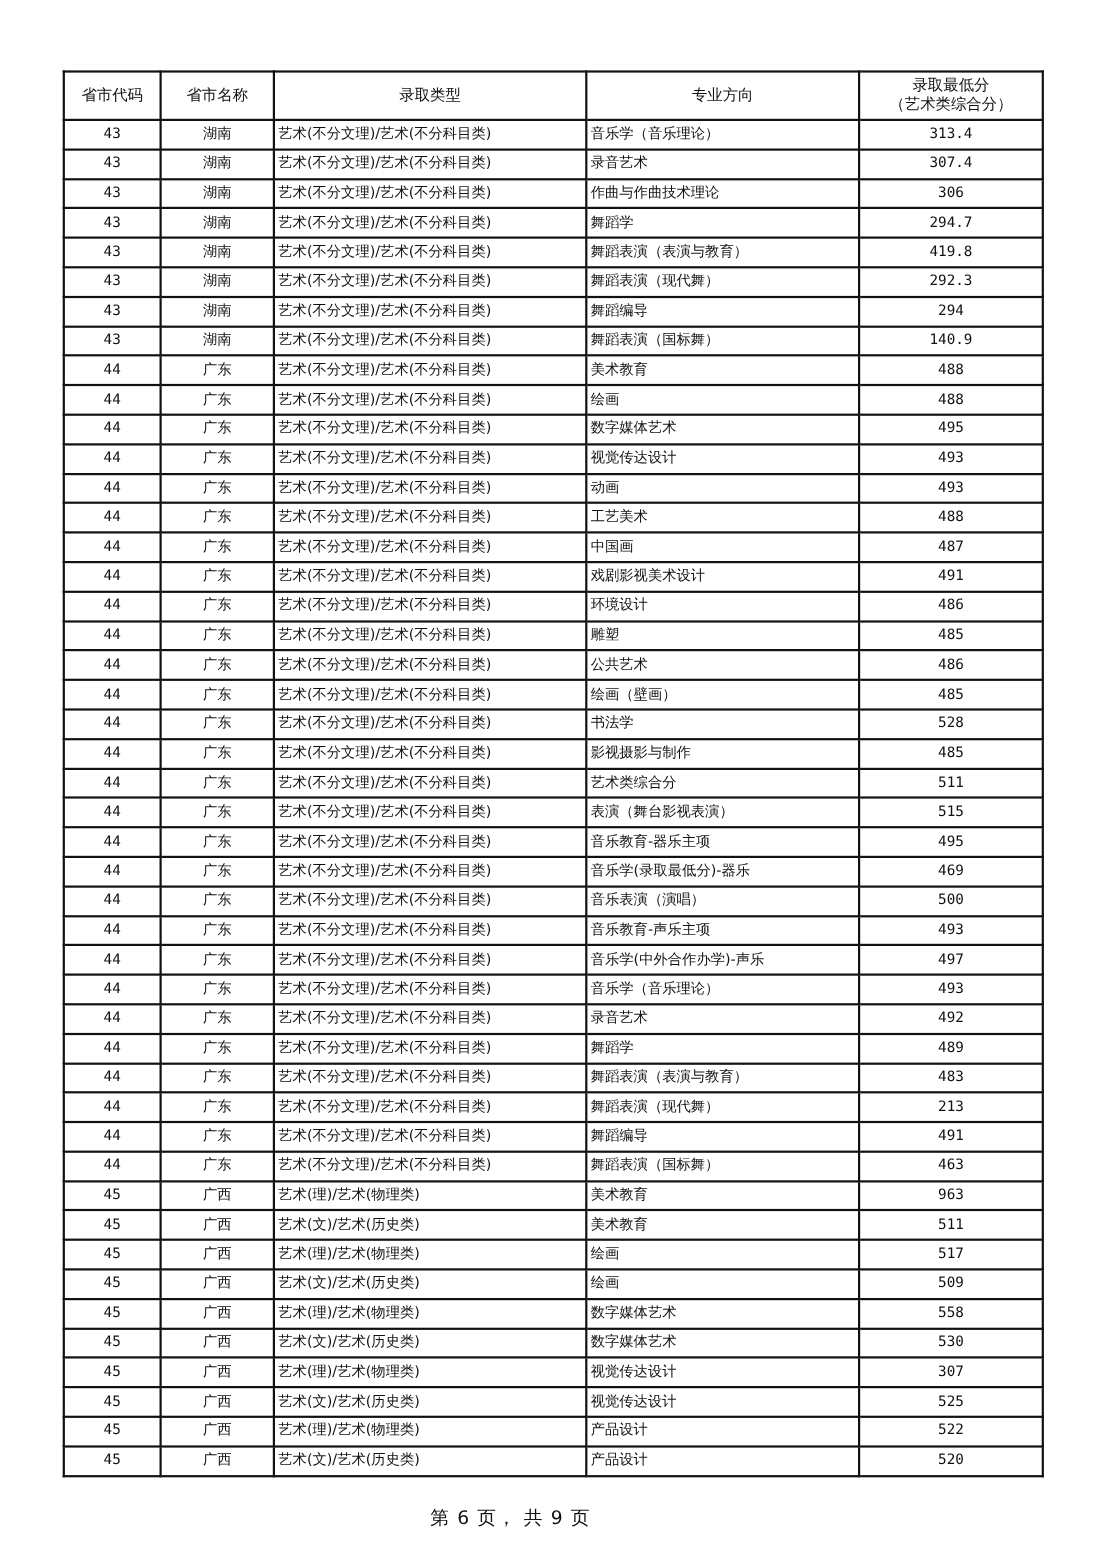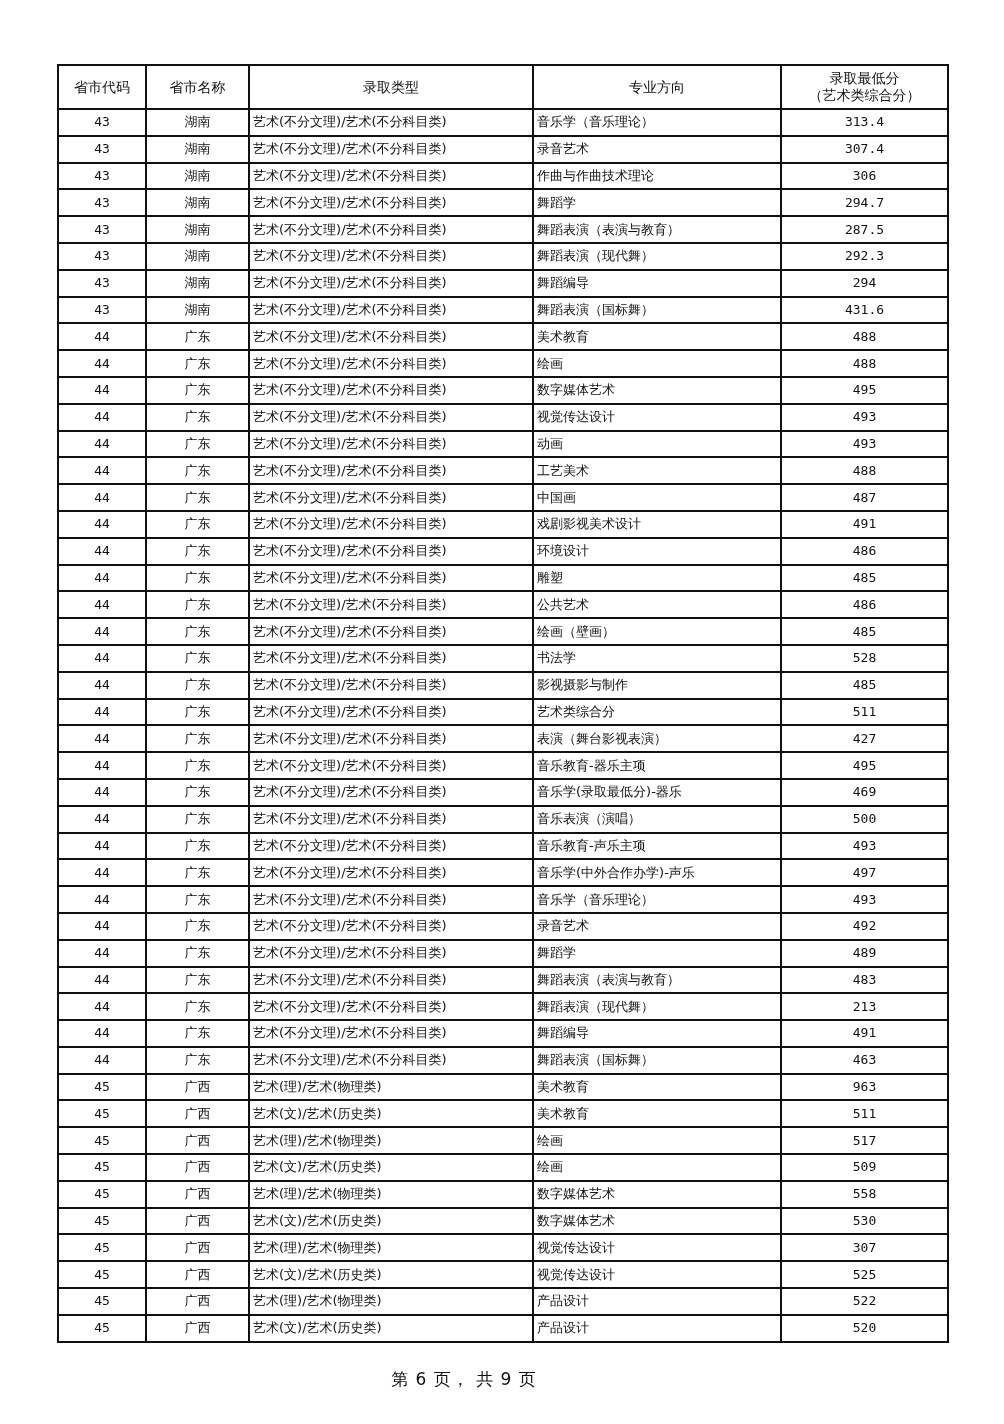--- a/index.html
+++ b/index.html
@@ -68,42 +68,42 @@
         <td class="center">湖南</td>
         <td class="left">艺术(不分文理)/艺术(不分科目类)</td>
         <td class="left">舞蹈学</td>
         <td class="center num">294.7</td>
       </tr>
       <tr>
         <td class="center num">43</td>
         <td class="center">湖南</td>
         <td class="left">艺术(不分文理)/艺术(不分科目类)</td>
         <td class="left">舞蹈表演（表演与教育）</td>
-        <td class="center num">287.5</td>
+        <td class="center num">419.8</td>
       </tr>
       <tr>
         <td class="center num">43</td>
         <td class="center">湖南</td>
         <td class="left">艺术(不分文理)/艺术(不分科目类)</td>
         <td class="left">舞蹈表演（现代舞）</td>
         <td class="center num">292.3</td>
       </tr>
       <tr>
         <td class="center num">43</td>
         <td class="center">湖南</td>
         <td class="left">艺术(不分文理)/艺术(不分科目类)</td>
         <td class="left">舞蹈编导</td>
         <td class="center num">294</td>
       </tr>
       <tr>
         <td class="center num">43</td>
         <td class="center">湖南</td>
         <td class="left">艺术(不分文理)/艺术(不分科目类)</td>
         <td class="left">舞蹈表演（国标舞）</td>
-        <td class="center num">431.6</td>
+        <td class="center num">140.9</td>
       </tr>
       <tr>
         <td class="center num">44</td>
         <td class="center">广东</td>
         <td class="left">艺术(不分文理)/艺术(不分科目类)</td>
         <td class="left">美术教育</td>
         <td class="center num">488</td>
       </tr>
       <tr>
         <td class="center num">44</td>
@@ -201,21 +201,21 @@
         <td class="center">广东</td>
         <td class="left">艺术(不分文理)/艺术(不分科目类)</td>
         <td class="left">艺术类综合分</td>
         <td class="center num">511</td>
       </tr>
       <tr>
         <td class="center num">44</td>
         <td class="center">广东</td>
         <td class="left">艺术(不分文理)/艺术(不分科目类)</td>
         <td class="left">表演（舞台影视表演）</td>
-        <td class="center num">427</td>
+        <td class="center num">515</td>
       </tr>
       <tr>
         <td class="center num">44</td>
         <td class="center">广东</td>
         <td class="left">艺术(不分文理)/艺术(不分科目类)</td>
         <td class="left">音乐教育-器乐主项</td>
         <td class="center num">495</td>
       </tr>
       <tr>
         <td class="center num">44</td>

